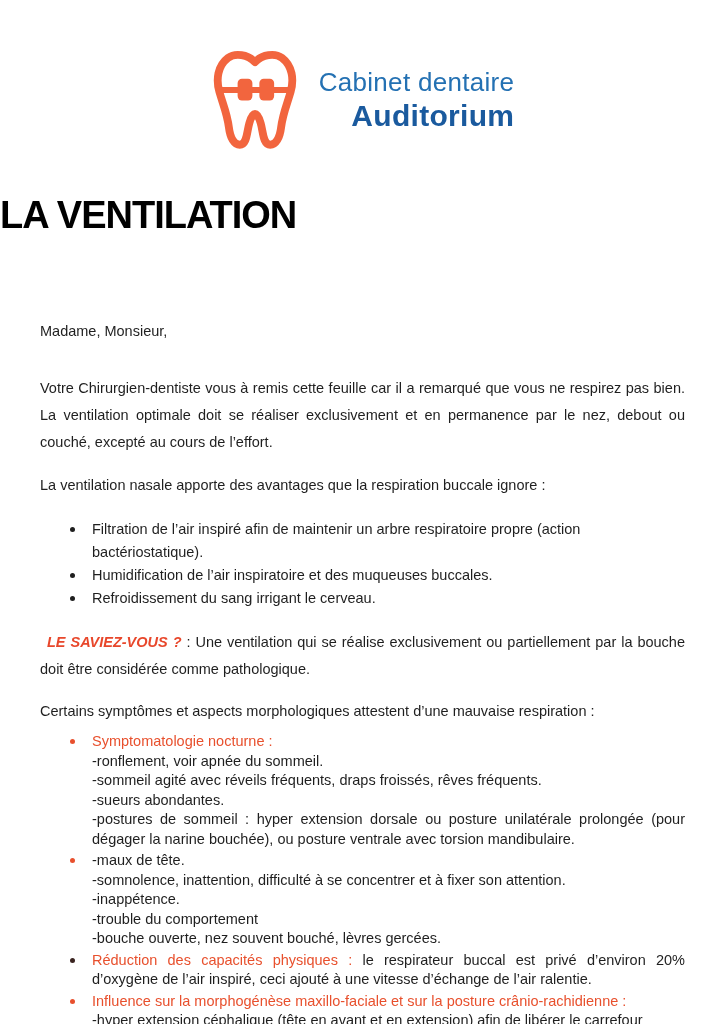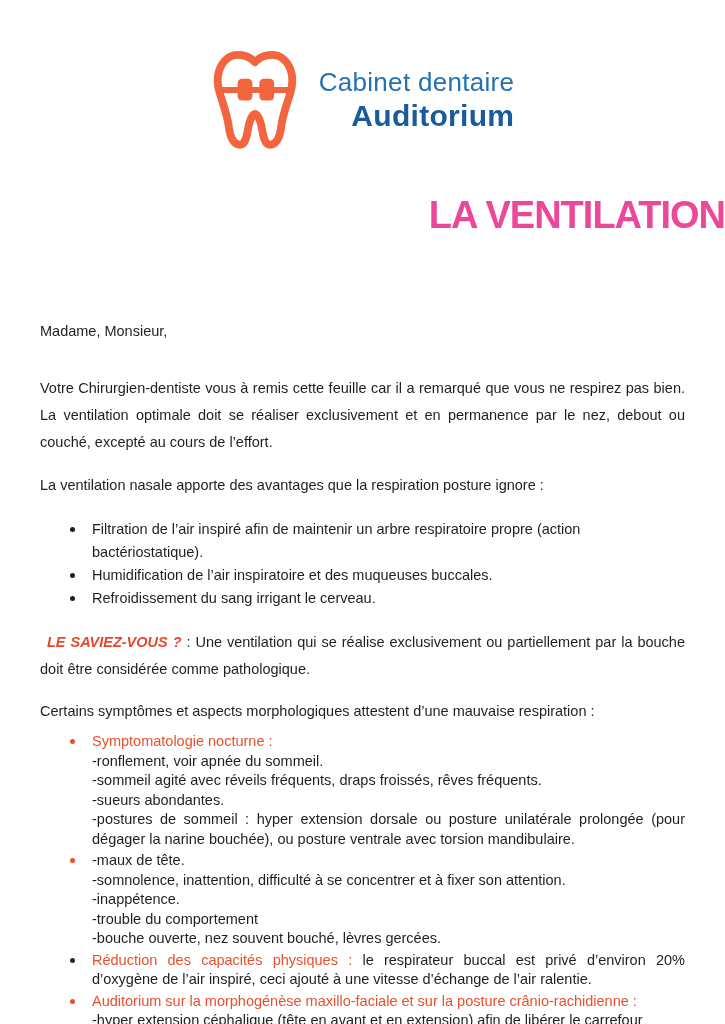--- a/index.html
+++ b/index.html
@@ -22,25 +22,25 @@
     gap: 20px;
     padding-top: 50px;
   }
   .tooth-svg { width: 88px; height: 100px; display: block; }
   .brand { display: flex; flex-direction: column; line-height: 1.1; }
   .brand-top   { font-size: 26px; font-weight: 400; color: #2471B3; letter-spacing: 0.3px; }
   .brand-bottom{ font-size: 30px; font-weight: 800; color: #1A5A9E; margin-top: 3px; letter-spacing: 0.3px; text-align: right; }
   
   .doc-title {
     margin-top: 44px;
-    text-align: right;
+    text-align: left;
     font-size: 38px;
     font-weight: 800;
     letter-spacing: -1px;
-    color: #ec4899;
+    color: #000000;
   }
   
   .content { margin: 0 40px; font-size: 14.5px; }
   .salutation { margin-top: 86px; }
   .intro { margin-top: 36px; line-height: 27px; text-align: justify; }
   .adv-lead { margin-top: 21px; }
   ul.plain { list-style: none; }
   .adv-list { margin-top: 25px; }
   .adv-list li {
     position: relative;
@@ -109,21 +109,21 @@
   </div>
 
   <h1 class="doc-title">LA VENTILATION</h1>
 
   <div class="content">
 
     <p class="salutation">Madame, Monsieur,</p>
 
     <p class="intro">Votre Chirurgien-dentiste vous à remis cette feuille car il a remarqué que vous ne respirez pas bien. La ventilation optimale doit se réaliser exclusivement et en permanence par le nez, debout ou couché, excepté au cours de l’effort.</p>
 
-    <p class="adv-lead">La ventilation nasale apporte des avantages que la respiration posture ignore :</p>
+    <p class="adv-lead">La ventilation nasale apporte des avantages que la respiration buccale ignore :</p>
 
     <ul class="plain adv-list">
       <li>Filtration de l’air inspiré afin de maintenir un arbre respiratoire propre (action bactériostatique).</li>
       <li>Humidification de l’air inspiratoire et des muqueuses buccales.</li>
       <li>Refroidissement du sang irrigant le cerveau.</li>
     </ul>
 
     <p class="dyk"><span class="dyk-label">LE SAVIEZ-VOUS ?</span><span> : Une ventilation qui se réalise exclusivement ou partiellement par la bouche doit être considérée comme pathologique.</span></p>
 
     <p class="sym-lead">Certains symptômes et aspects morphologiques attestent d’une mauvaise respiration :</p>
@@ -144,21 +144,21 @@
         <div class="sub-line">-inappétence.</div>
         <div class="sub-line">-trouble du comportement</div>
         <div class="sub-line">-bouche ouverte, nez souvent bouché, lèvres gercées.</div>
       </li>
 
       <li class="dark-bullet">
         <div class="justify"><span class="sym-heading">Réduction des capacités physiques :</span><span> le respirateur buccal est privé d’environ 20% d’oxygène de l’air inspiré, ceci ajouté à une vitesse d’échange de l’air ralentie.</span></div>
       </li>
 
       <li>
-        <div><span class="sym-heading">Auditorium sur la morphogénèse maxillo-faciale et sur la posture crânio-rachidienne :</span></div>
+        <div><span class="sym-heading">Influence sur la morphogénèse maxillo-faciale et sur la posture crânio-rachidienne :</span></div>
         <div class="sub-line">-hyper extension céphalique (tête en avant et en extension) afin de libérer le carrefour respiratoire.</div>
 
       </li>
 
     </ul>
 
   </div>
 </div>
 
 </body></html>

